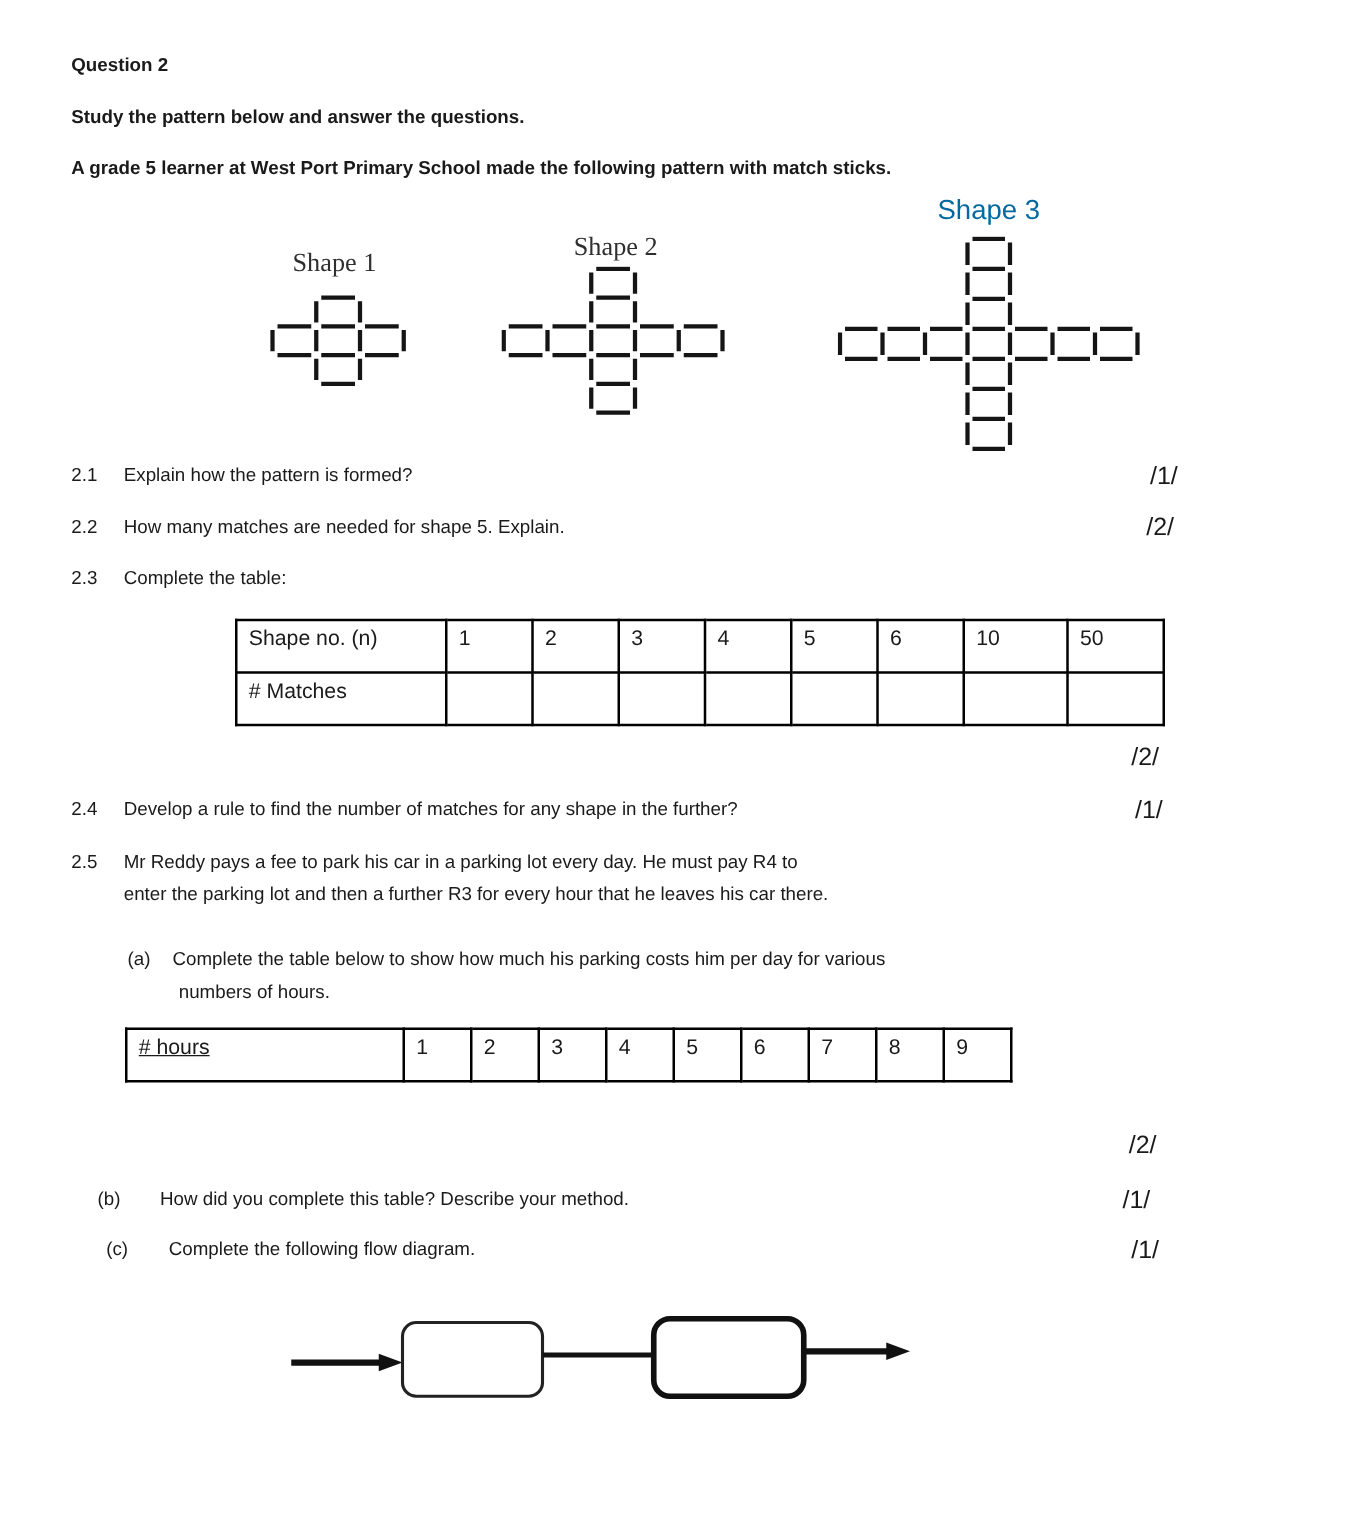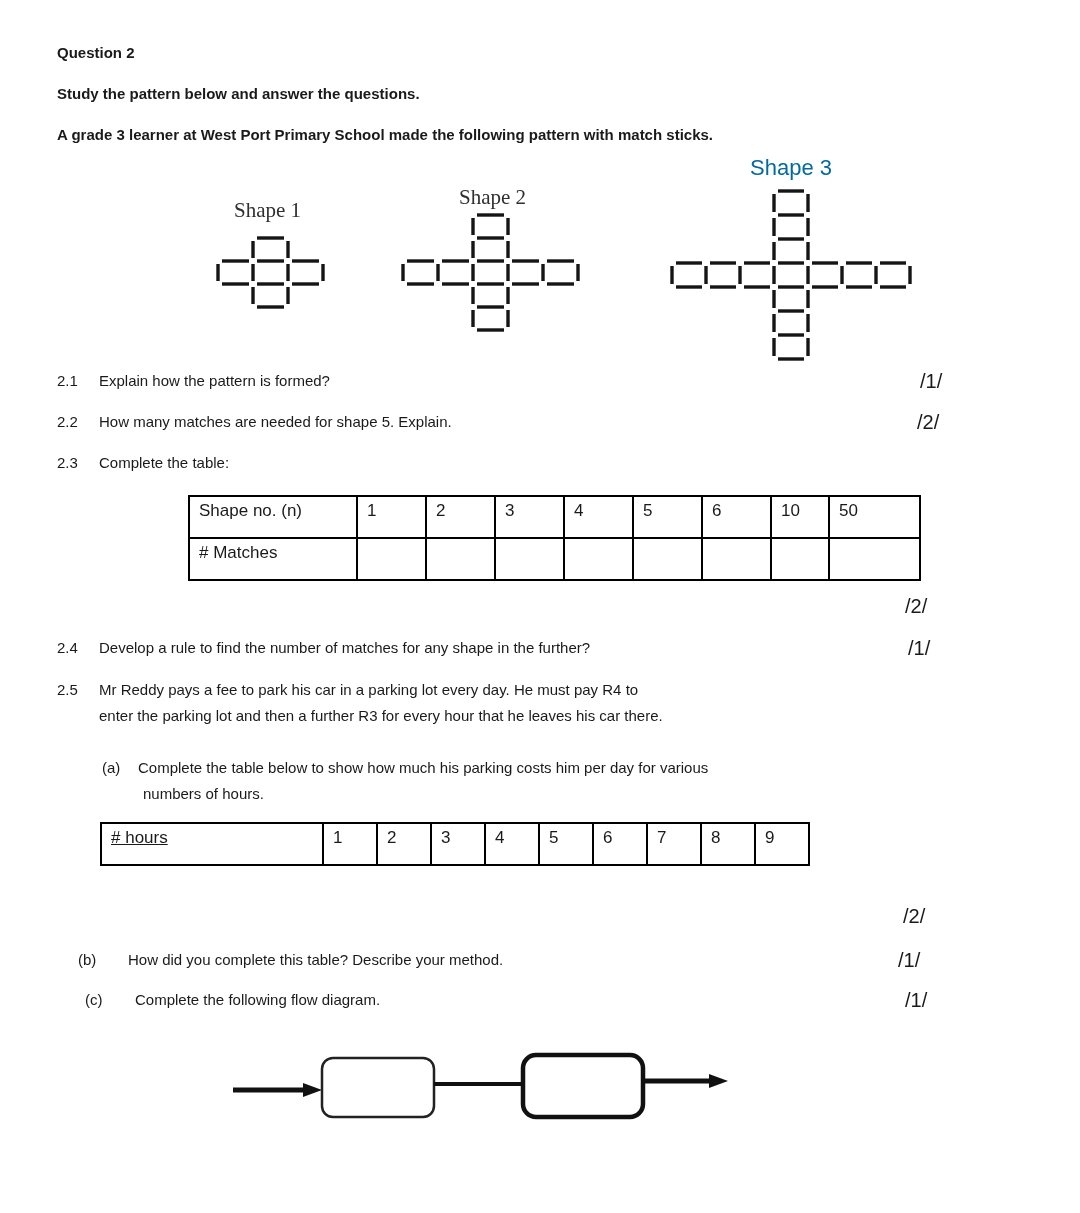--- a/index.html
+++ b/index.html
@@ -28,21 +28,21 @@
     overflow:hidden;
     white-space:nowrap;
   }
   svg { display:block; }
 </style>
 </head>
 <body>
 
 <div class="abs txt bold" style="left:57px; top:42px;">Question 2</div>
 <div class="abs txt bold" style="left:57px; top:83px;">Study the pattern below and answer the questions.</div>
-<div class="abs txt bold" style="left:57px; top:124px;">A grade 3 learner at West Port Primary School made the following pattern with match sticks.</div>
+<div class="abs txt bold" style="left:57px; top:124px;">A grade 5 learner at West Port Primary School made the following pattern with match sticks.</div>
 
 <div class="abs shape3Lbl" style="left:750px; top:155px;">Shape 3</div>
 <div class="abs serifLbl" style="left:234px; top:198px;">Shape 1</div>
 <div class="abs serifLbl" style="left:459px; top:185px;">Shape 2</div>
 
 <svg class="abs" style="left:216px; top:236px;" width="109" height="73">
     <line x1="41" y1="25" x2="68" y2="25" stroke="#151515" stroke-width="3.4"></line>
     <line x1="41" y1="48" x2="68" y2="48" stroke="#151515" stroke-width="3.4"></line>
     <line x1="76" y1="25" x2="103" y2="25" stroke="#151515" stroke-width="3.4"></line>
     <line x1="76" y1="48" x2="103" y2="48" stroke="#151515" stroke-width="3.4"></line>
@@ -146,22 +146,22 @@
 <table class="wtab abs" style="left:188px; top:495px; width:720px;">
   <tbody>
       <tr>
         <td style="width: 168px;">Shape no. (n)</td>
         <td style="width: 69px;">1</td>
         <td style="width: 69px;">2</td>
         <td style="width: 69px;">3</td>
         <td style="width: 69px;">4</td>
         <td style="width: 69px;">5</td>
         <td style="width: 69px;">6</td>
-        <td style="width: 58px;">10</td>
-        <td style="width: 91px;">50</td>
+        <td style="width: 83px;">10</td>
+        <td style="width: 77px;">50</td>
       </tr>
       <tr>
         <td style="width: 168px;"># Matches</td>
         <td style="width: 69px;"></td>
         <td style="width: 69px;"></td>
         <td style="width: 69px;"></td>
         <td style="width: 69px;"></td>
         <td style="width: 69px;"></td>
         <td style="width: 69px;"></td>
         <td style="width: 69px;"></td>

